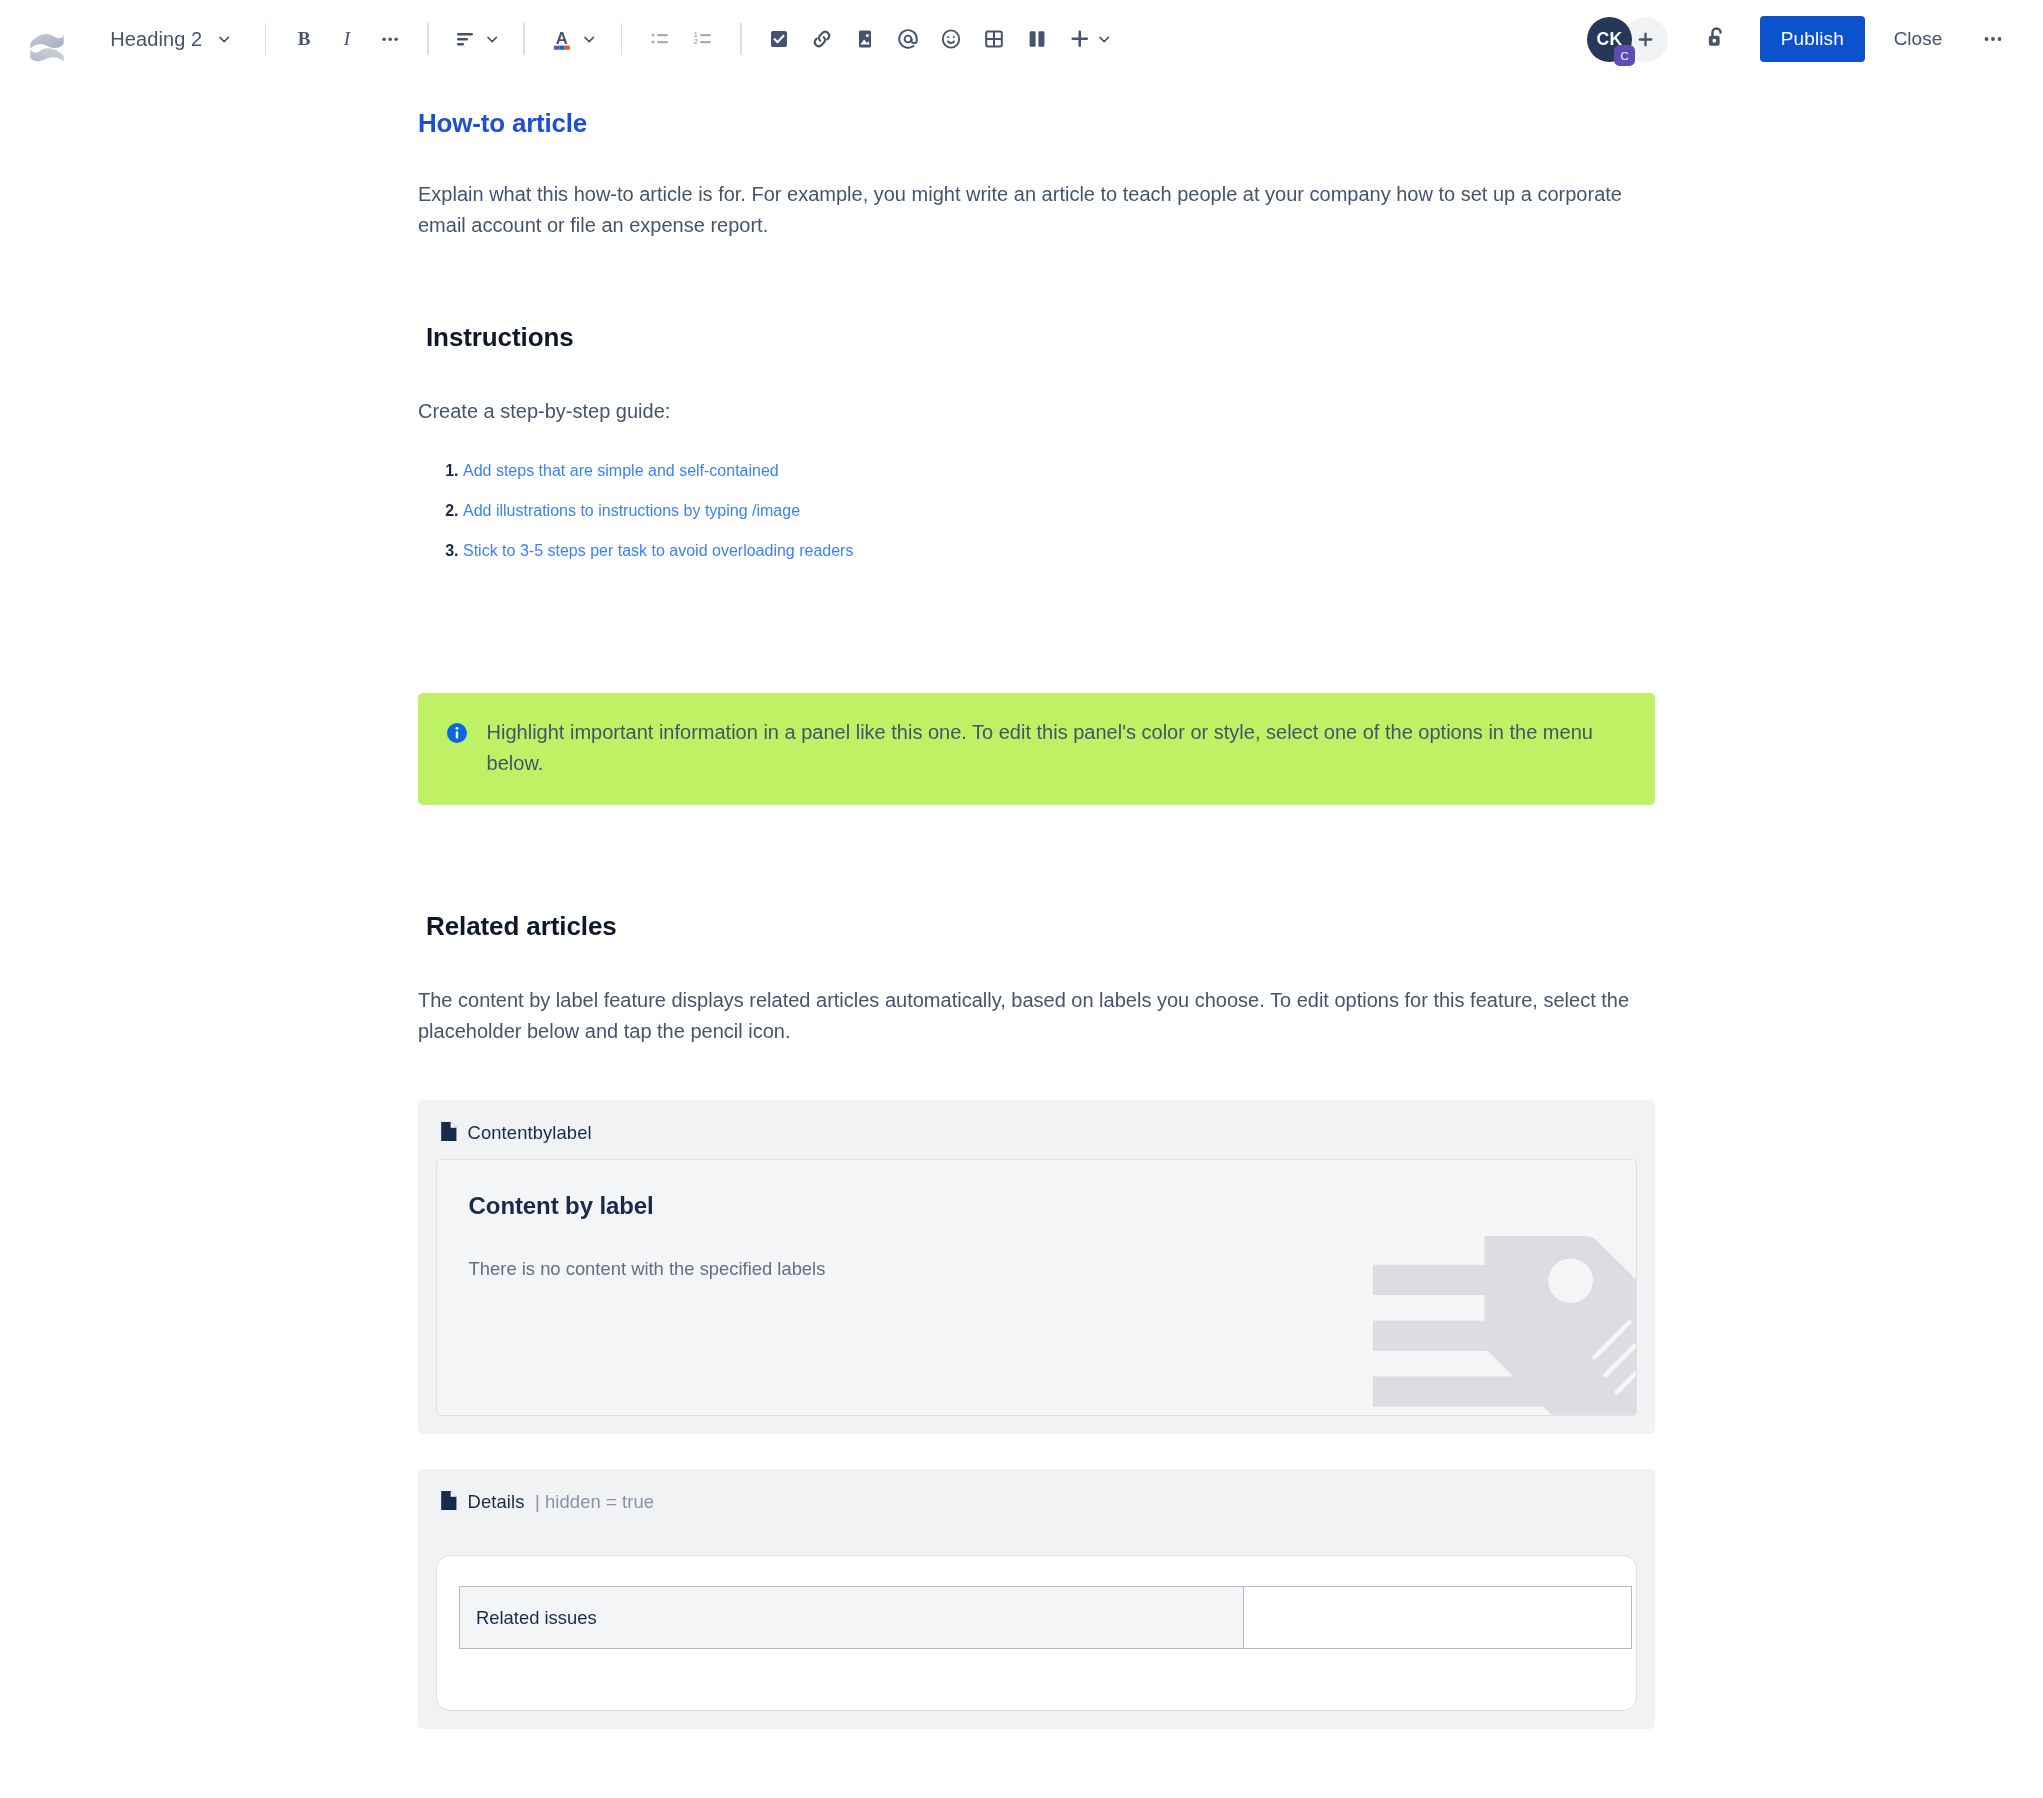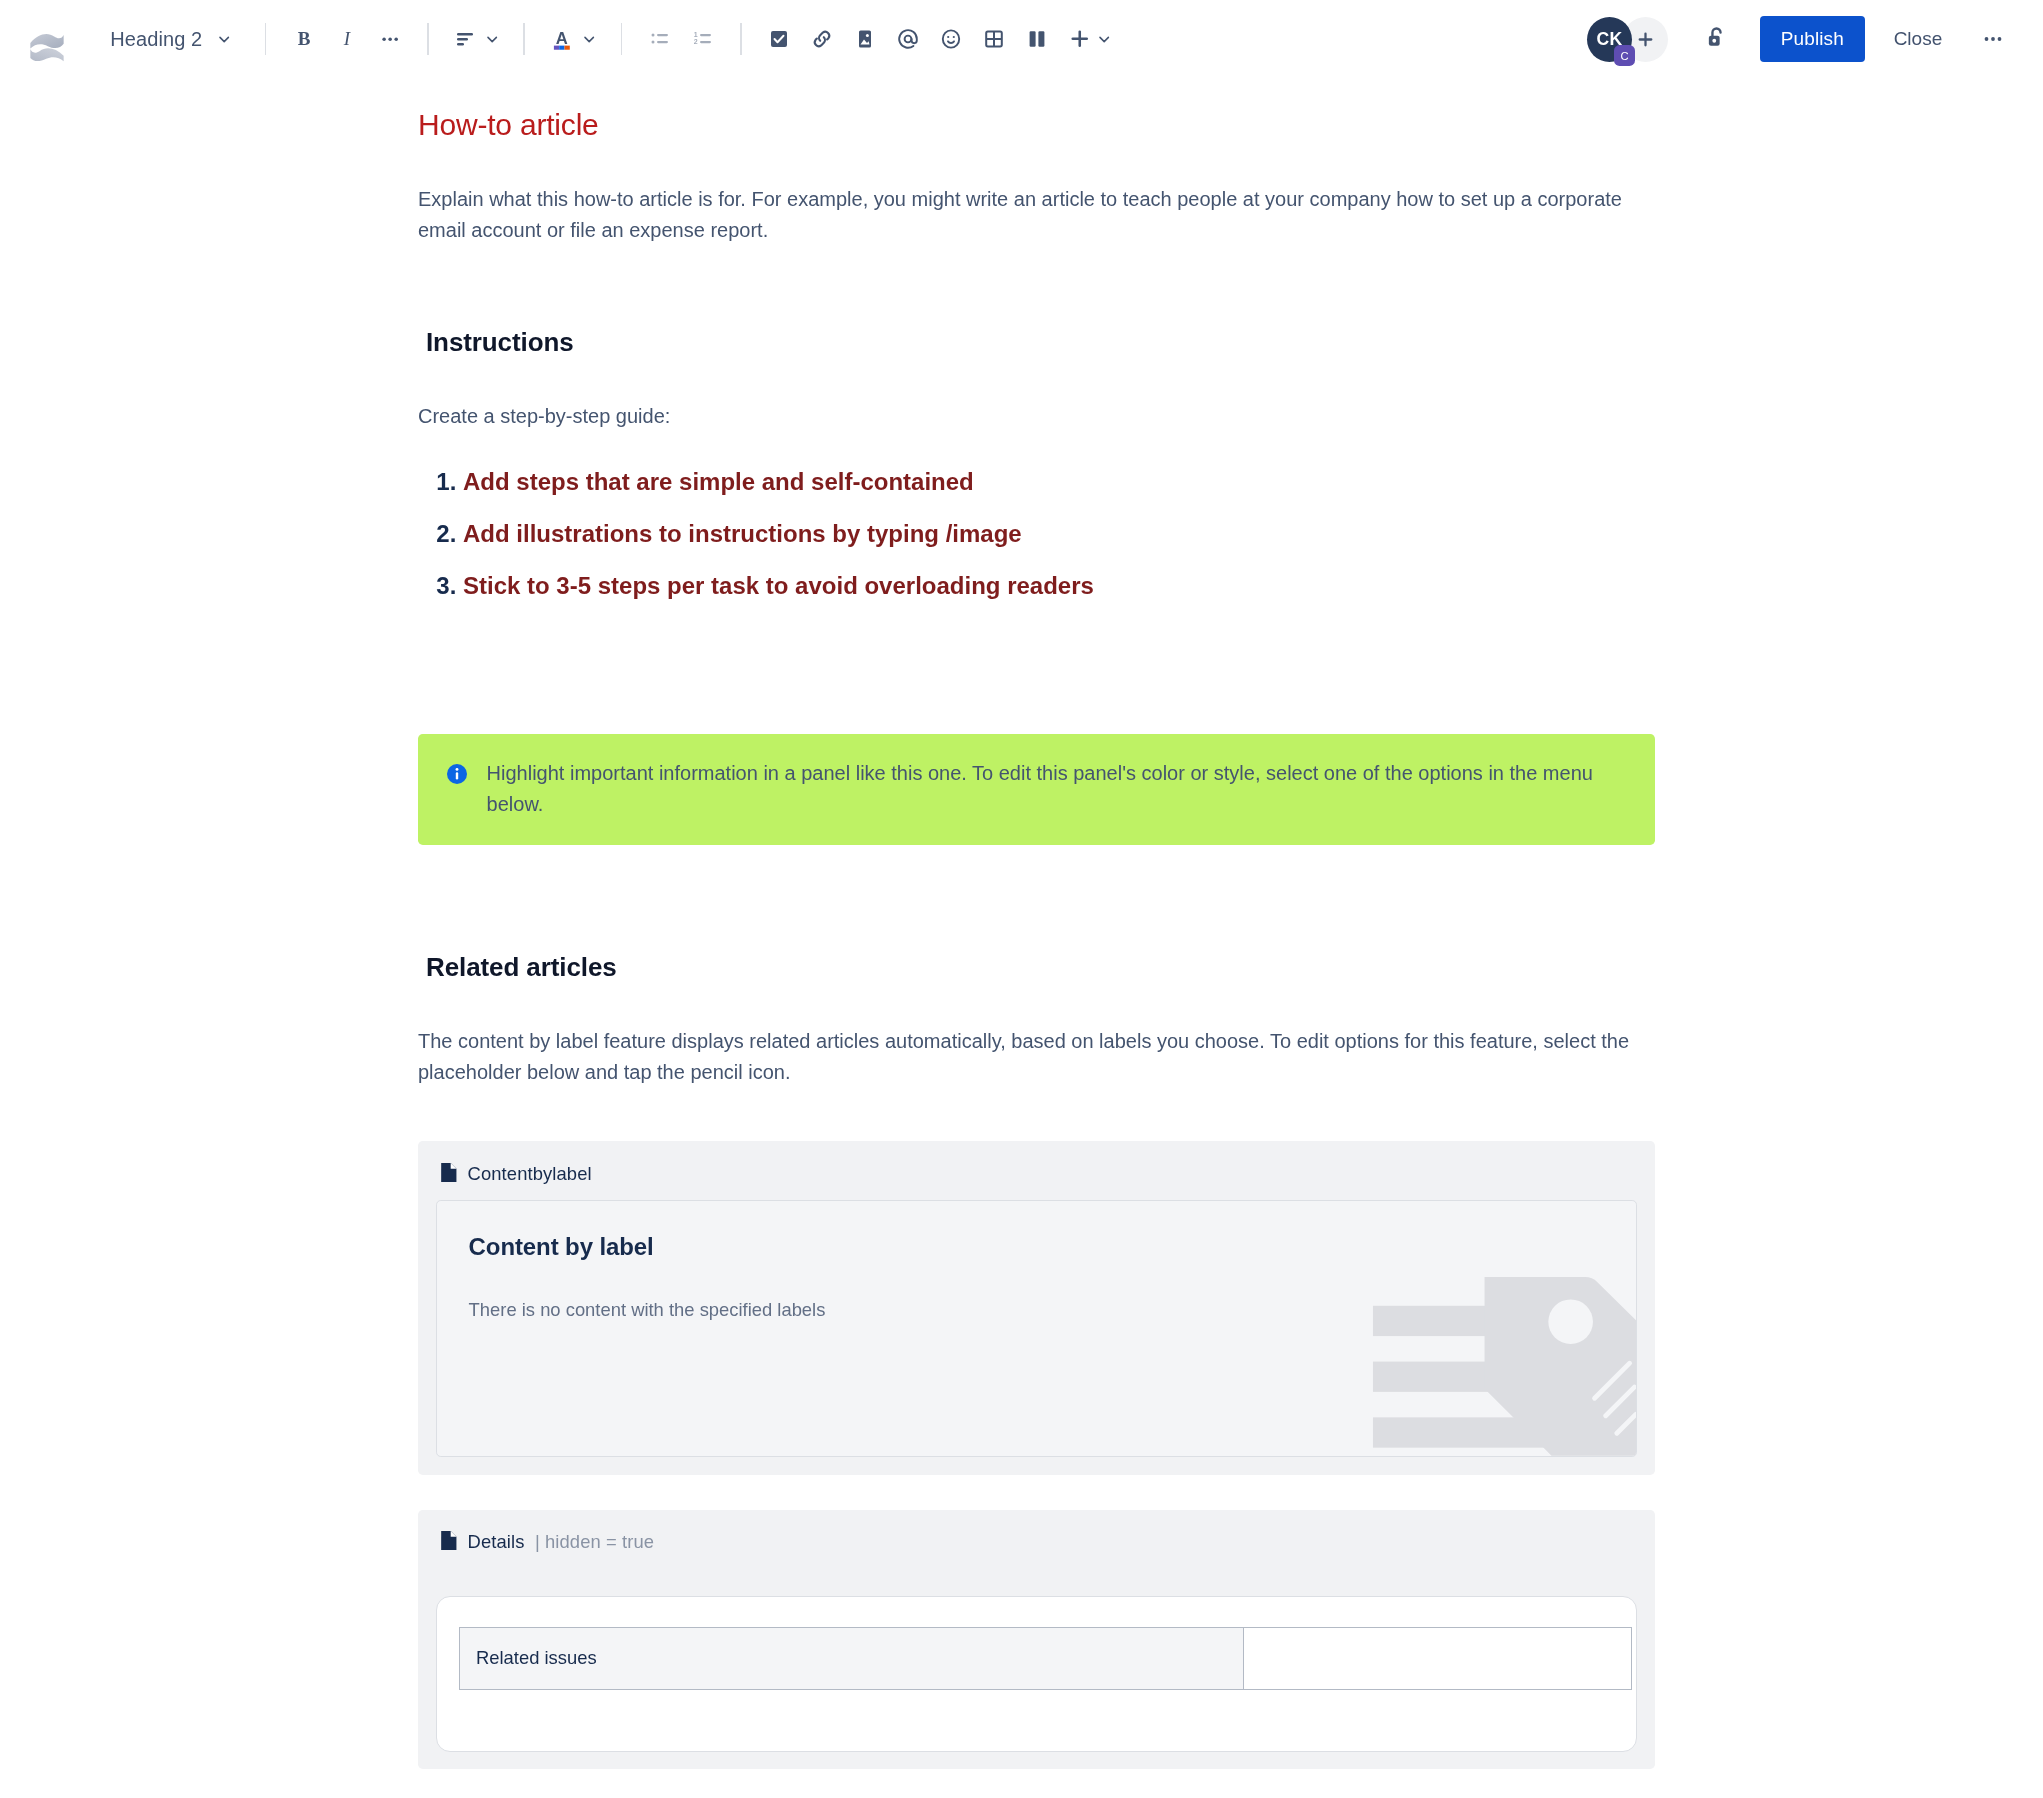--- a/index.html
+++ b/index.html
@@ -146,24 +146,24 @@
   
   .doc {
     padding-top: 30px;
   }
   .doc-inner {
     width: 1237px;
     margin-left: 418px;
   }
 
   .page-title {
-    font-size: 30px;
+    font-size: 26px;
     line-height: 1.16;
-    font-weight: 400;
-    color: #b91c1c;
+    font-weight: 700;
+    color: #1d4ed8;
     letter-spacing: -0.2px;
     margin: 0 0 41px 0;
   }
   .para {
     font-size: 20px;
     line-height: 1.55;
     color: #44546f;
     margin: 0;
     max-width: 1221px;
   }
@@ -173,25 +173,24 @@
     color: #0f172a;
     letter-spacing: -0.1px;
     margin: 8px;
   }
   .ol {
     margin: 0;
     padding-left: 45px;
     list-style: decimal;
   }
   .ol li {
-    font-size: 24px;
+    font-size: 16px;
     line-height: 1.5;
-    color: #7f1d1d;
+    color: #3b82f6;
     margin-bottom: 16px;
-    font-weight: bold;
   }
   .ol li::marker { color: #172b4d; font-weight: 600; }
 
   
   .panel {
     background: #bef264;
     border-radius: 4.8px;
     padding: 24px 27px 25.5px 27px;
     display: flex;
     align-items: flex-start;

